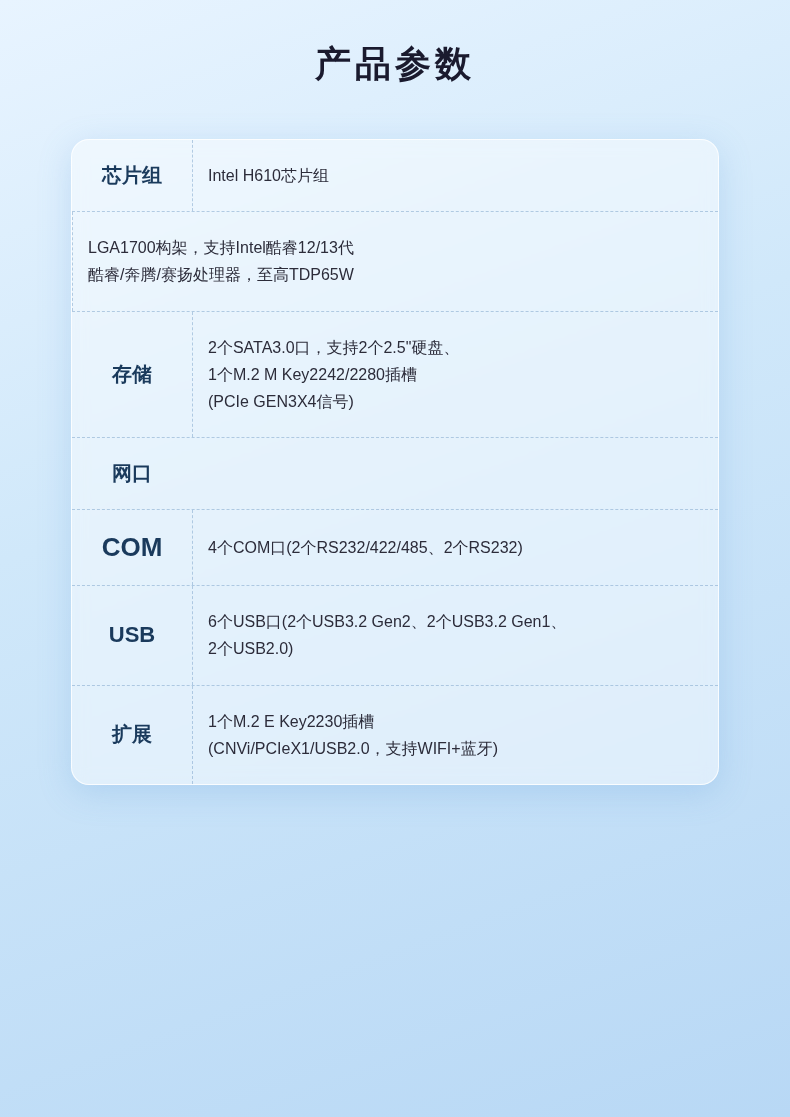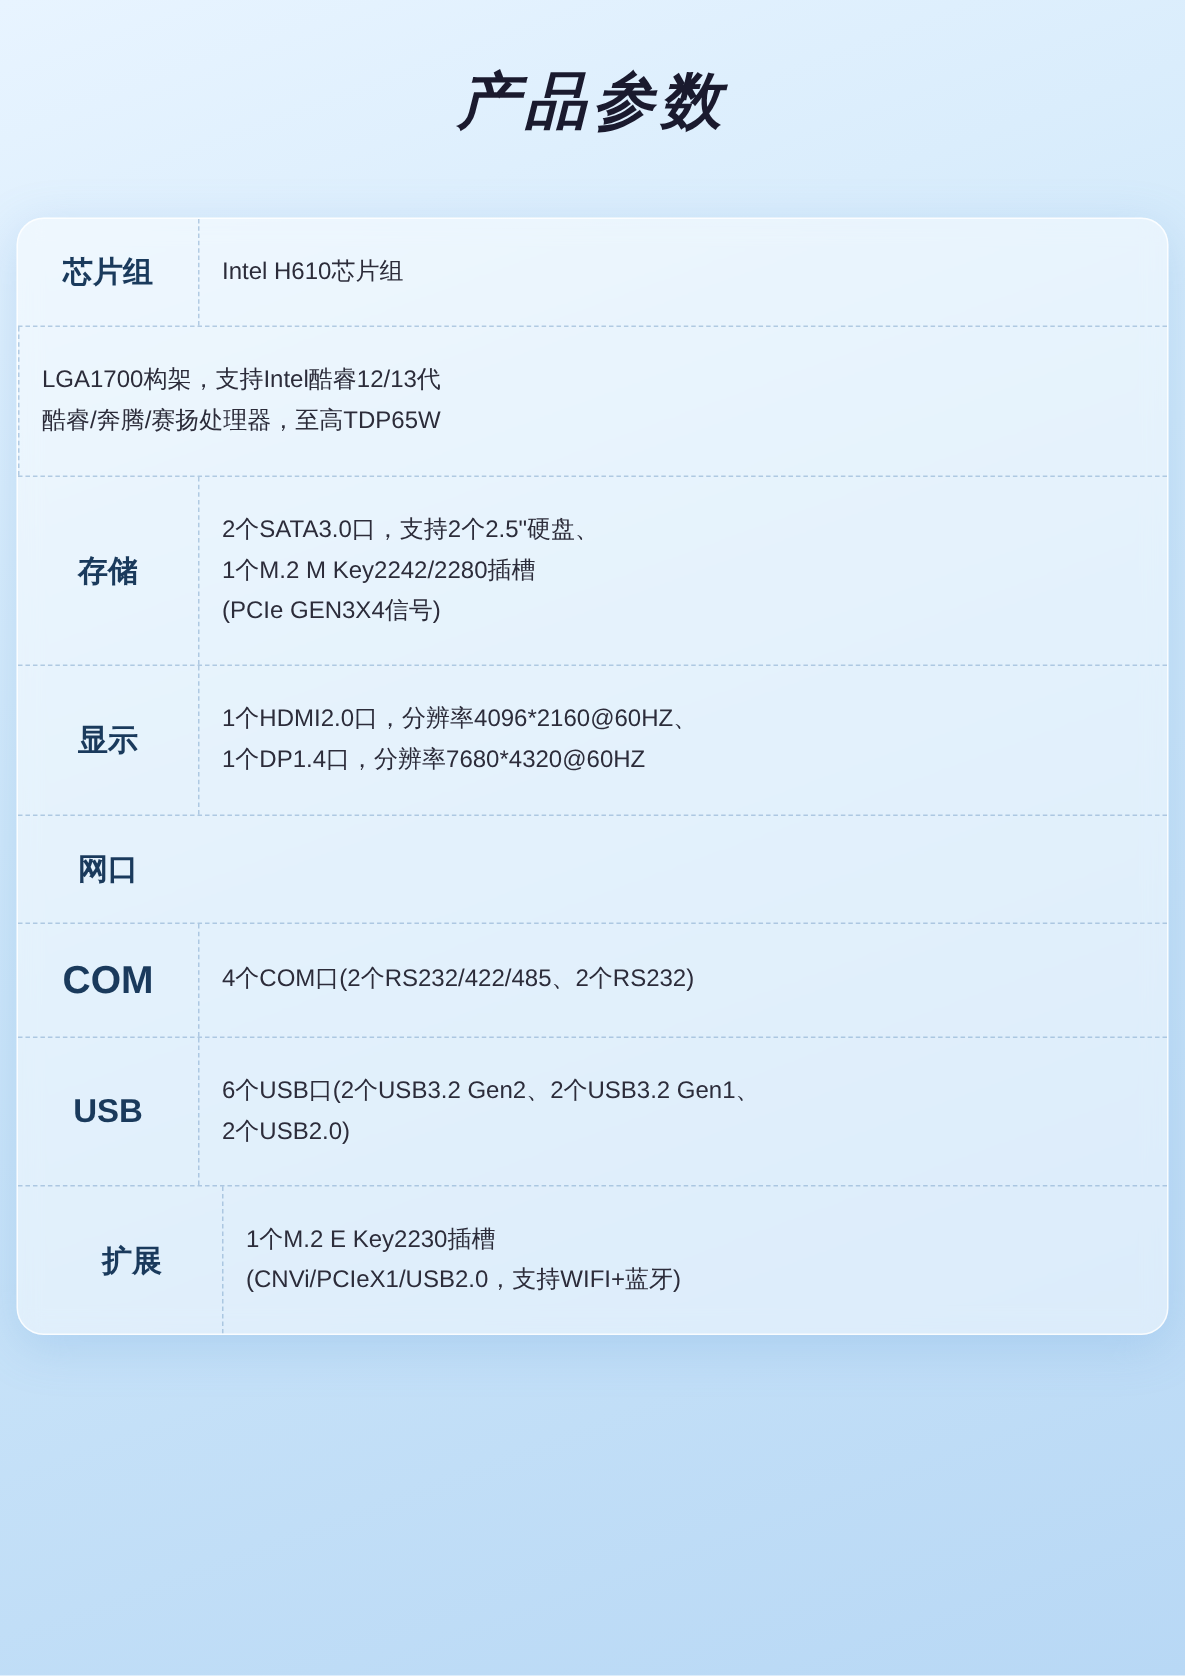--- a/index.html
+++ b/index.html
@@ -13,48 +13,46 @@
       min-height: 1117px;
       background: linear-gradient(160deg, #e8f4ff 0%, #d0e8fa 40%, #b8d8f5 100%);
       font-family: "PingFang SC", "Microsoft YaHei", "SimHei", sans-serif;
       display: flex;
       flex-direction: column;
       align-items: center;
       padding: 40px 20px 40px 20px;
     }
 
     .page-title {
-      font-size: 41px;
+      font-size: 36px;
       font-weight: 700;
       color: #1a1a2e;
       text-align: center;
       margin-bottom: 50px;
       letter-spacing: 4px;
-      font-style: italic;
     }
 
     .specs-card {
-      width: 768px;
+      width: 648px;
       background: rgba(255, 255, 255, 0.45);
       border-radius: 18px;
       border: 1.5px solid rgba(255,255,255,0.8);
       box-shadow: 0 8px 32px rgba(100, 160, 220, 0.25);
       overflow: hidden;
       backdrop-filter: blur(8px);
     }
 
     .spec-row {
       display: flex;
       align-items: stretch;
       border-bottom: 1.5px dashed rgba(120, 160, 200, 0.5);
     }
 
     .spec-row:last-child {
       border-bottom: none;
-      margin-left: 16px;
     }
 
     .spec-label {
       width: 120px;
       min-width: 120px;
       display: flex;
       align-items: center;
       justify-content: center;
       font-size: 20px;
       font-weight: 700;
@@ -106,26 +104,20 @@
         <span class="spec-value-text">LGA1700构架，支持Intel酷睿12/13代<br>酷睿/奔腾/赛扬处理器，至高TDP65W</span>
       </div>
     </div>
     <div class="spec-row">
       <div class="spec-label">存储</div>
       <div class="spec-value">
         <span class="spec-value-text">2个SATA3.0口，支持2个2.5"硬盘、<br>1个M.2 M Key2242/2280插槽<br>(PCIe GEN3X4信号)</span>
       </div>
     </div>
     <div class="spec-row">
-      <div class="spec-label">显示</div>
-      <div class="spec-value">
-        <span class="spec-value-text">1个HDMI2.0口，分辨率4096*2160@60HZ、<br>1个DP1.4口，分辨率7680*4320@60HZ</span>
-      </div>
-    </div>
-    <div class="spec-row">
       <div class="spec-label">网口</div>
     </div>
     <div class="spec-row">
       <div class="spec-label label-com">COM</div>
       <div class="spec-value">
         <span class="spec-value-text">4个COM口(2个RS232/422/485、2个RS232)</span>
       </div>
     </div>
     <div class="spec-row">
       <div class="spec-label label-usb">USB</div>

